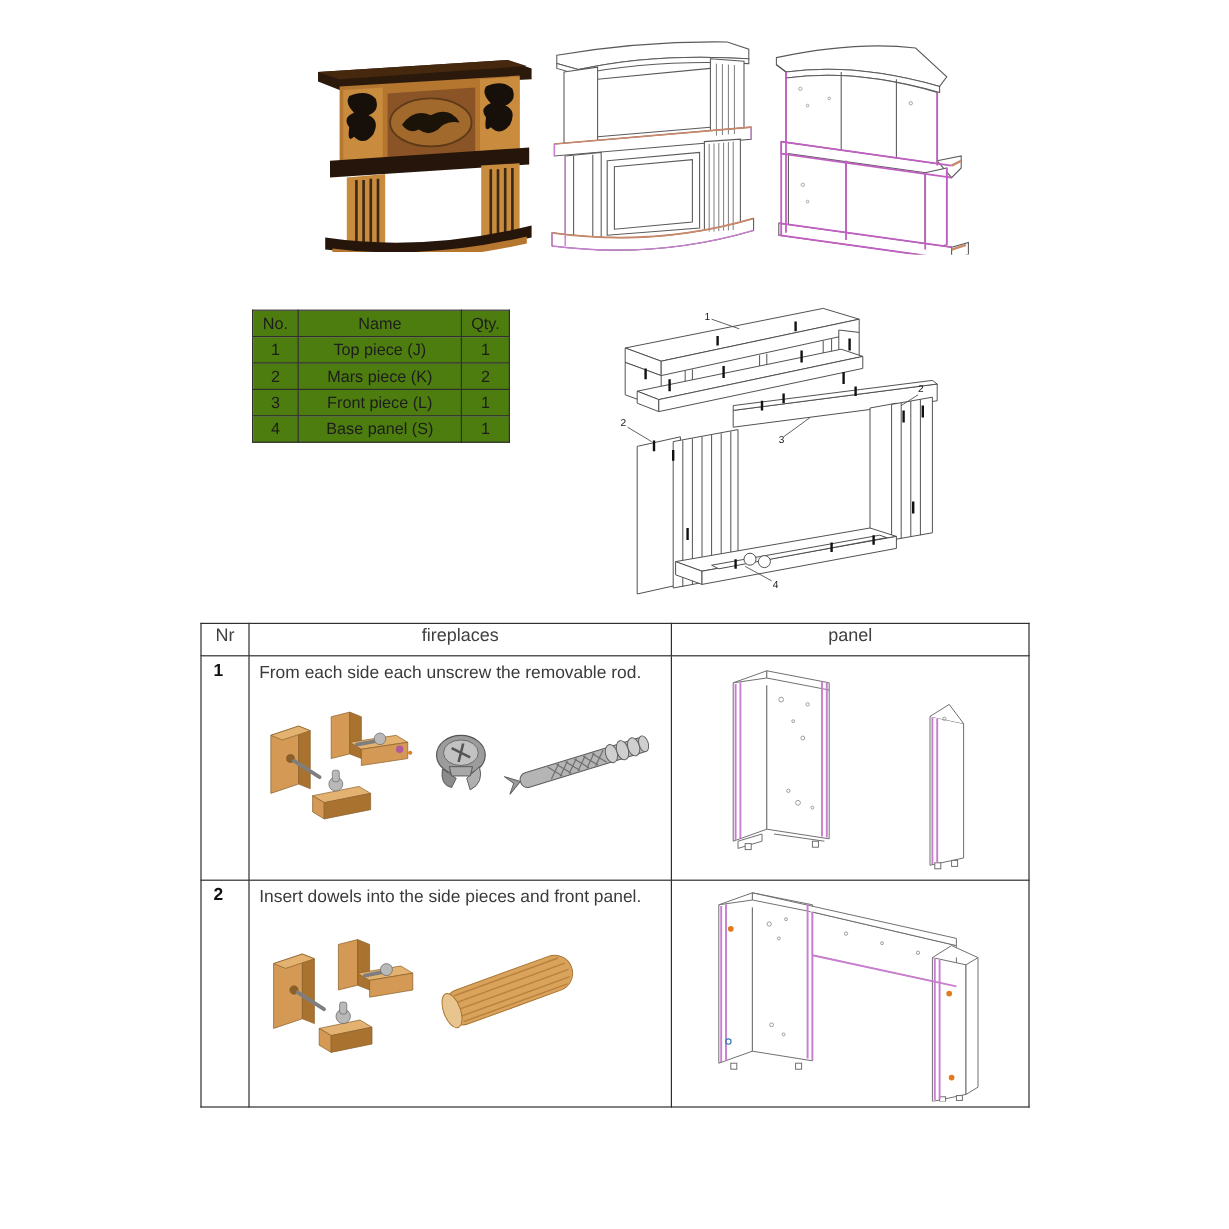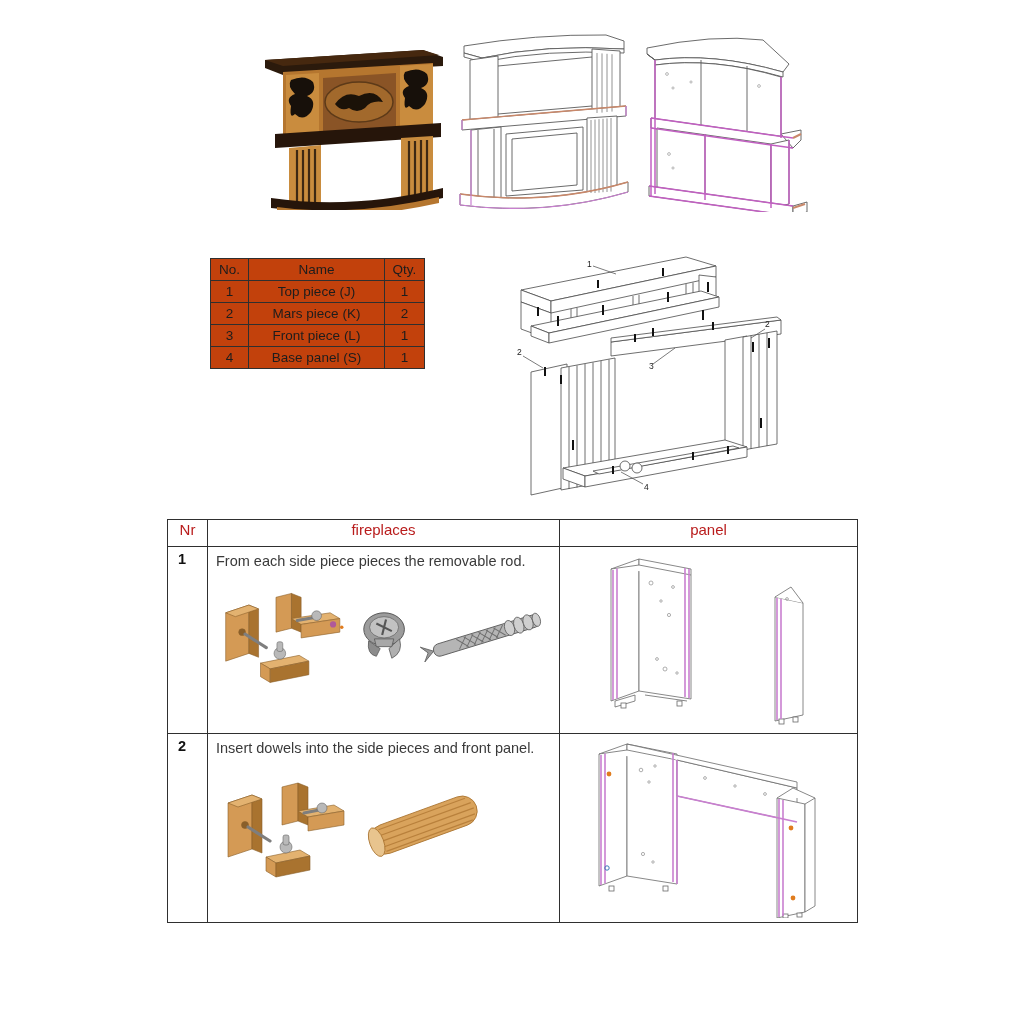--- a/index.html
+++ b/index.html
@@ -8,29 +8,29 @@
   .abs{position:absolute;}
 
   
   .title{left:152px;top:205px;width:720px;text-align:center;
          font-size:21px;font-weight:bold;color:#1c1c1c;letter-spacing:.2px;}
 
   
   table.parts{left:210px;top:258px;border-collapse:collapse;table-layout:fixed;}
   table.parts th, table.parts td{
       border:1.6px solid #2f2f2f;font-size:13.5px;text-align:center;
-      padding:1px 4px;height:19px;color:#1d1d1d;background:#c2410c;}
+      padding:1px 4px;height:19px;color:#1d1d1d;background:#4d7c0f;}
   table.parts th{font-weight:normal;}
   .col-no{width:38px;} .col-name{width:136px;} .col-qty{width:40px;}
 
   
   table.steps{left:167px;top:519px;border-collapse:collapse;table-layout:fixed;
               width:690px;}
   table.steps th, table.steps td{border:1.7px solid #2f2f2f;background:#fff;vertical-align:top;}
-  table.steps th{font-size:15px;font-weight:normal;text-align:center;height:24px;color:#b91c1c;}
+  table.steps th{font-size:15px;font-weight:normal;text-align:center;height:24px;color:#404040;}
   th.h-nr{font-weight:bold;}
   .scol-nr{width:40px;} .scol-op{width:352px;} .scol-st{width:298px;}
   td.nr-cell{font-size:14.5px;font-weight:bold;text-align:left;padding:4px 0 0 10px;color:#111;}
   td.op-cell{padding:0;}
   .op-text{font-size:14.5px;color:#3a3a3a;padding:5px 6px 2px 8px;line-height:1.25;}
   .op-media{display:flex;align-items:center;gap:6px;padding:8px 4px 0 8px;}
   td.st-cell{padding:2px;}
   .st-media{display:flex;align-items:center;justify-content:center;height:100%;}
   .row1{height:187px;} .row2{height:189px;}
 
@@ -323,21 +323,21 @@
         <th class="h-nr">Nr</th>
         <th>fireplaces</th>
         <th>panel</th>
       </tr>
     </thead>
     <tbody>
 
       <tr class="row1">
         <td class="nr-cell">1</td>
         <td class="op-cell">
-          <div class="op-text">From each side piece pieces the removable rod.</div>
+          <div class="op-text">From each side each unscrew the removable rod.</div>
           <div class="op-media">
 
             <svg width="140" height="112" viewBox="0 0 140 112">
               <g stroke="#8a5f2a" stroke-width=".6">
                 <path d="M10,32 L34,24 L34,74 L10,82 Z" fill="#d49a55"></path>
                 <path d="M34,24 L44,28 L44,78 L34,74 Z" fill="#a9732f"></path>
                 <path d="M10,32 L34,24 L44,28 L20,36 Z" fill="#e3b270"></path>
                 <circle cx="27" cy="52" r="3.5" fill="#8a5f2a"></circle>
                 <path d="M46,84 L86,76 L96,82 L56,90 Z" fill="#e3b270"></path>
                 <path d="M46,84 L56,90 L56,104 L46,98 Z" fill="#d49a55"></path>

